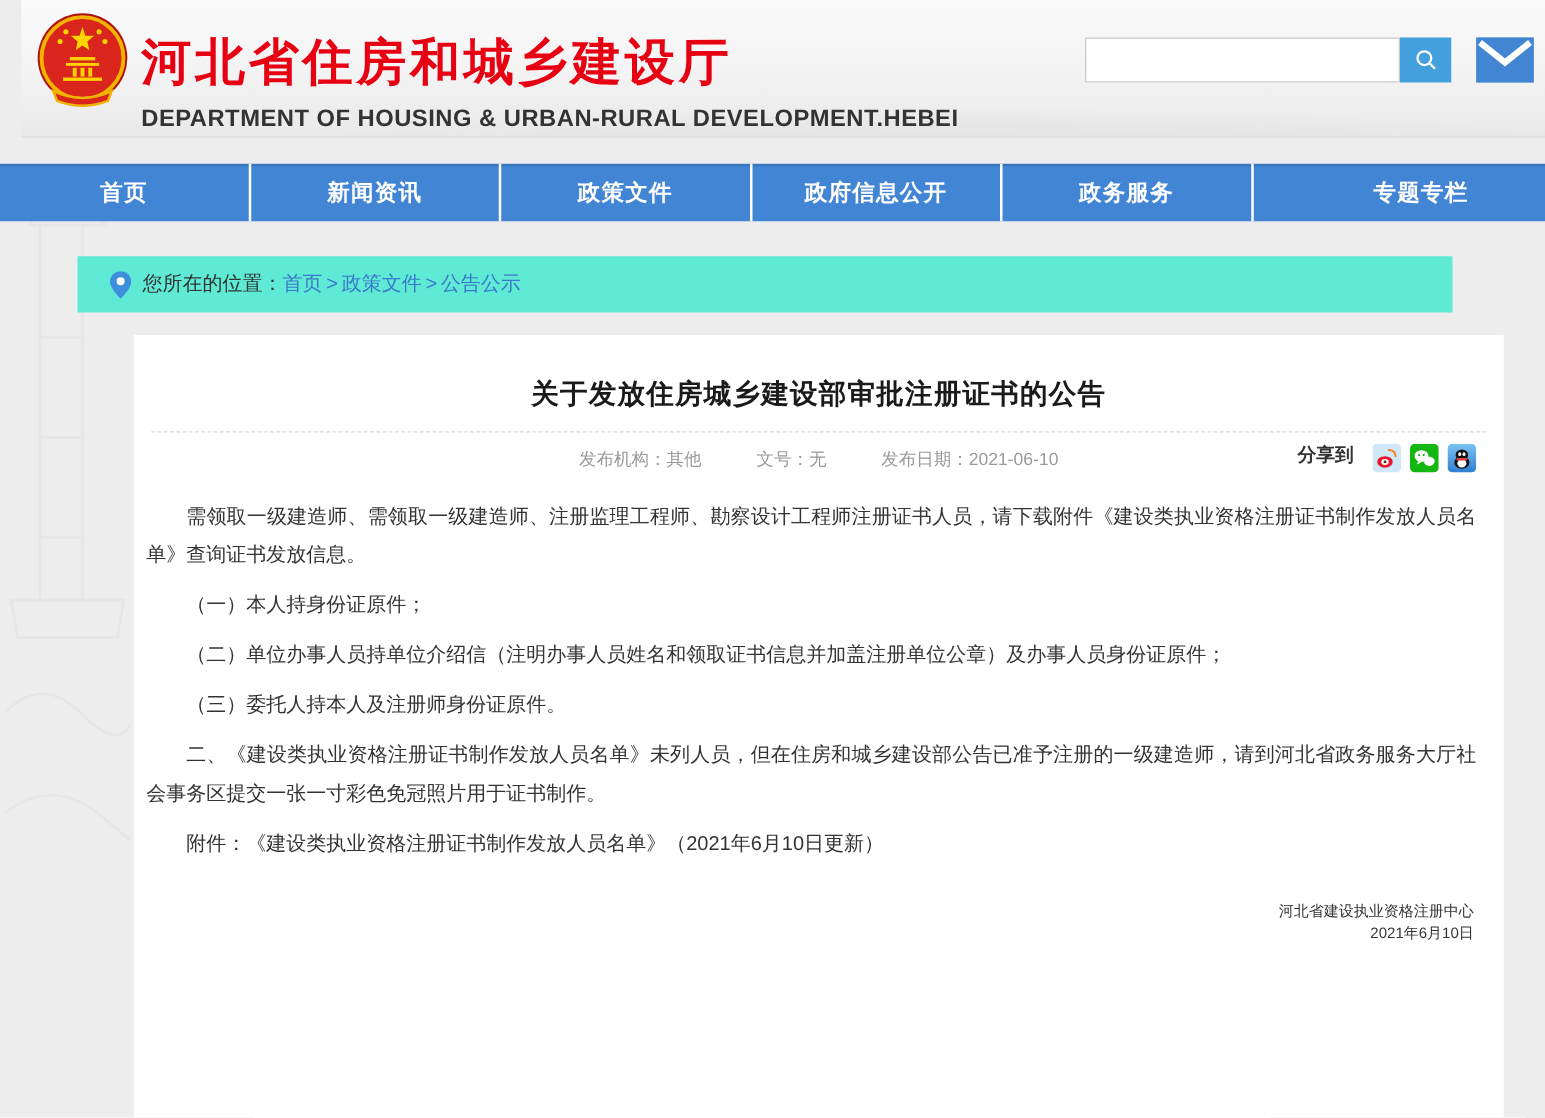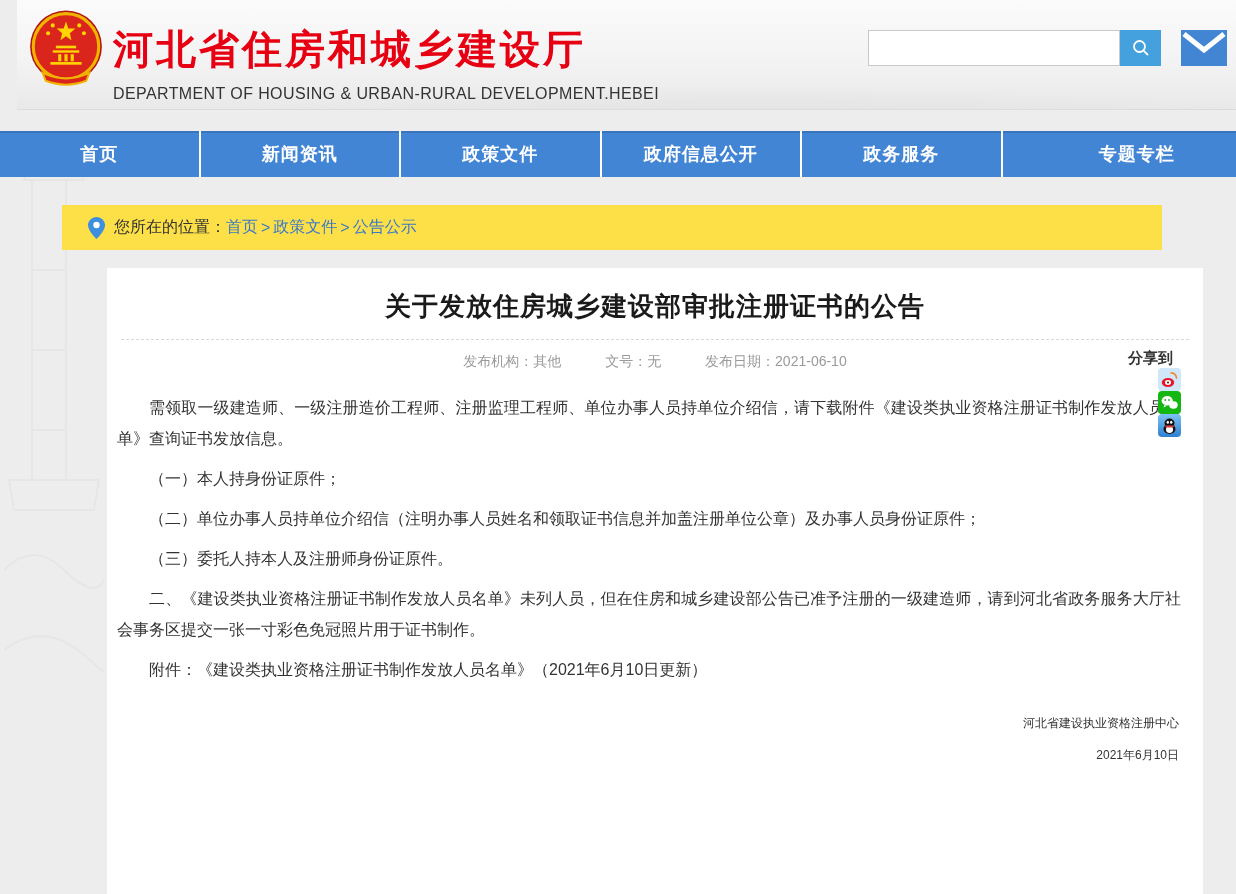--- a/index.html
+++ b/index.html
@@ -23,21 +23,21 @@
     background: radial-gradient(60% 120% at 60% 120%, #e3e3e3 0%, rgba(227,227,227,0) 70%);
     pointer-events:none;
   }
   .logo-row { position:absolute; top:8px; left:10px; display:flex; align-items:flex-start; }
   .emblem { width:78px; height:80px; }
   .title-block { margin-left:8px; padding-top:14px; }
   .site-title {
     font-size:40px; font-weight:bold; color:#e60012; letter-spacing:3px;
     font-family:"DejaVu Sans","Liberation Sans",sans-serif;
   }
-  .site-subtitle { margin-top:8px; font-size:16px; font-weight:normal; color:#333; letter-spacing:.4px; }
+  .site-subtitle { margin-top:8px; font-size:19px; font-weight:bold; color:#333; letter-spacing:.4px; }
   .search-area { position:absolute; top:30px; right:26px; display:flex; align-items:center; }
   .search-input {
     width:252px; height:36px; border:1px solid #c9c9c9; background:#fff;
     outline:none; padding:0 8px; font-size:14px;
   }
   .search-button {
     width:41px; height:36px; border:none; background:#45a0de; cursor:pointer;
     display:flex; align-items:center; justify-content:center;
   }
   .mail-button {
@@ -52,48 +52,48 @@
   }
   .nav-item {
     flex:1; text-align:center; line-height:46px; color:#fff;
     font-size:18px; font-weight:bold; cursor:pointer;
     border-right:2px solid #fff; letter-spacing:1px;
   }
   .nav-item:last-child { border-right:none;padding-left:35px; }
   
   .breadcrumb-bar {
     position:absolute; top:205px; left:62px; width:1100px; height:45px;
-    background:#fde047; display:flex; align-items:center; padding-left:26px;
+    background:#5eead4; display:flex; align-items:center; padding-left:26px;
     font-size:16px;
   }
   .bc-label { color:#333; margin-left:9px; }
   .bc-link { color:#3a78c9; cursor:pointer; text-decoration:none; }
   .bc-sep { color:#3a78c9; margin:0 3px; }
   
   .article-card {
     position:absolute; top:268px; left:107px; width:1096px; height:626px;
     background:#fff; overflow:hidden;
   }
   .article-title {
-    text-align:center; padding-top:21px; font-size:26px; font-weight:bold;
+    text-align:center; padding-top:32px; font-size:22px; font-weight:bold;
     color:#1a1a1a; letter-spacing:1px;
   }
   .dashed-divider { border-bottom:1px dashed #d9d9d9; margin:15px 14px 0; }
   .meta-row { position:relative; text-align:center; padding:13px 0 4px; font-size:14px; color:#9a9a9a; }
   .meta-item { margin:0 20px; }
-  .share-box { position:absolute; right:22px; top:9px; display:flex; align-items:flex-end;flex-direction:column; }
+  .share-box { position:absolute; right:22px; top:9px; display:flex; align-items:flex-start; }
   .share-label { font-size:15px; font-weight:bold; color:#333; margin-right:8px; }
   .share-icon { width:23px; height:23px; margin-left:7px; cursor:pointer; }
   .article-body { padding:8px 22px 0 10px; }
   .article-body p {
     font-size:16px; color:#333; line-height:31px; text-indent:2em;
     margin:9px 0; text-align:justify;
   }
   .signature { margin-top:30px; text-align:right; padding-right:24px; font-size:12px; color:#333; }
-  .sig-date { margin-top:15px; }
+  .sig-date { margin-top:0; }
 </style>
 </head>
 <body>
 
 <svg class="bg-sketch" width="100" height="560" viewBox="0 0 100 560">
   <g fill="none" stroke="#e2e2e2" stroke-width="2">
     <rect x="28" y="30" width="34" height="300"></rect>
     <path d="M20 30 L80 30 L70 10 L30 10 Z"></path>
     <path d="M28 120 L62 120 M28 200 L62 200 M28 280 L62 280"></path>
     <path d="M5 330 L95 330 L90 360 L10 360 Z"></path>
@@ -202,21 +202,21 @@
         <ellipse cx="11.5" cy="15" rx="6" ry="5" fill="#111"></ellipse>
         <ellipse cx="11.5" cy="15.6" rx="3.6" ry="3.4" fill="#fff"></ellipse>
         <ellipse cx="9.8" cy="8.3" rx="1.2" ry="1.5" fill="#fff"></ellipse>
         <ellipse cx="13.2" cy="8.3" rx="1.2" ry="1.5" fill="#fff"></ellipse>
         <rect x="7.2" y="11.4" width="8.6" height="2" rx="1" fill="#e23d3d"></rect>
       </svg>
     </span>
   </div>
 
   <div class="article-body">
-    <p>需领取一级建造师、一级注册造价工程师、注册监理工程师、单位办事人员持单位介绍信，请下载附件《建设类执业资格注册证书制作发放人员名单》查询证书发放信息。</p>
+    <p>需领取一级建造师、需领取一级建造师、注册监理工程师、勘察设计工程师注册证书人员，请下载附件《建设类执业资格注册证书制作发放人员名单》查询证书发放信息。</p>
     <p>（一）本人持身份证原件；</p>
     <p>（二）单位办事人员持单位介绍信（注明办事人员姓名和领取证书信息并加盖注册单位公章）及办事人员身份证原件；</p>
     <p>（三）委托人持本人及注册师身份证原件。</p>
     <p>二、《建设类执业资格注册证书制作发放人员名单》未列人员，但在住房和城乡建设部公告已准予注册的一级建造师，请到河北省政务服务大厅社会事务区提交一张一寸彩色免冠照片用于证书制作。</p>
     <p>附件：《建设类执业资格注册证书制作发放人员名单》（2021年6月10日更新）</p>
   </div>
 
   <div class="signature">
     <div class="sig-org">河北省建设执业资格注册中心</div>
     <div class="sig-date">2021年6月10日</div>

